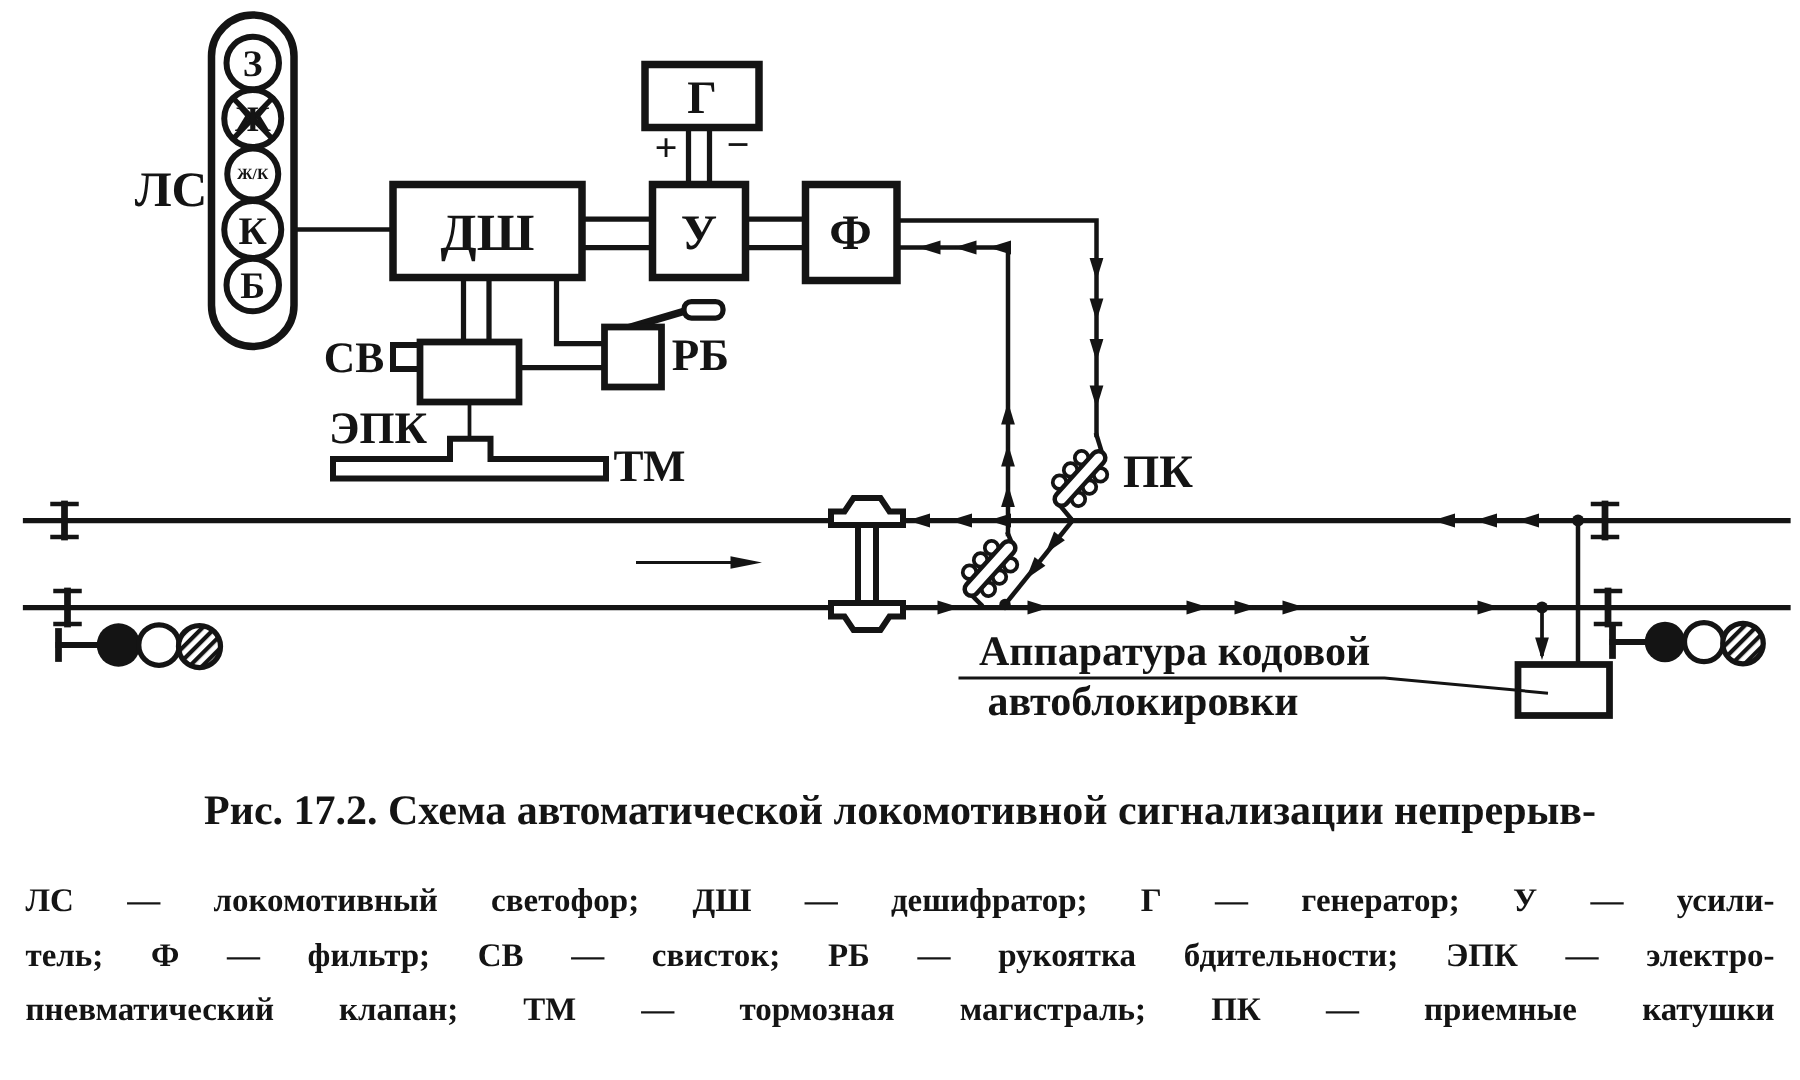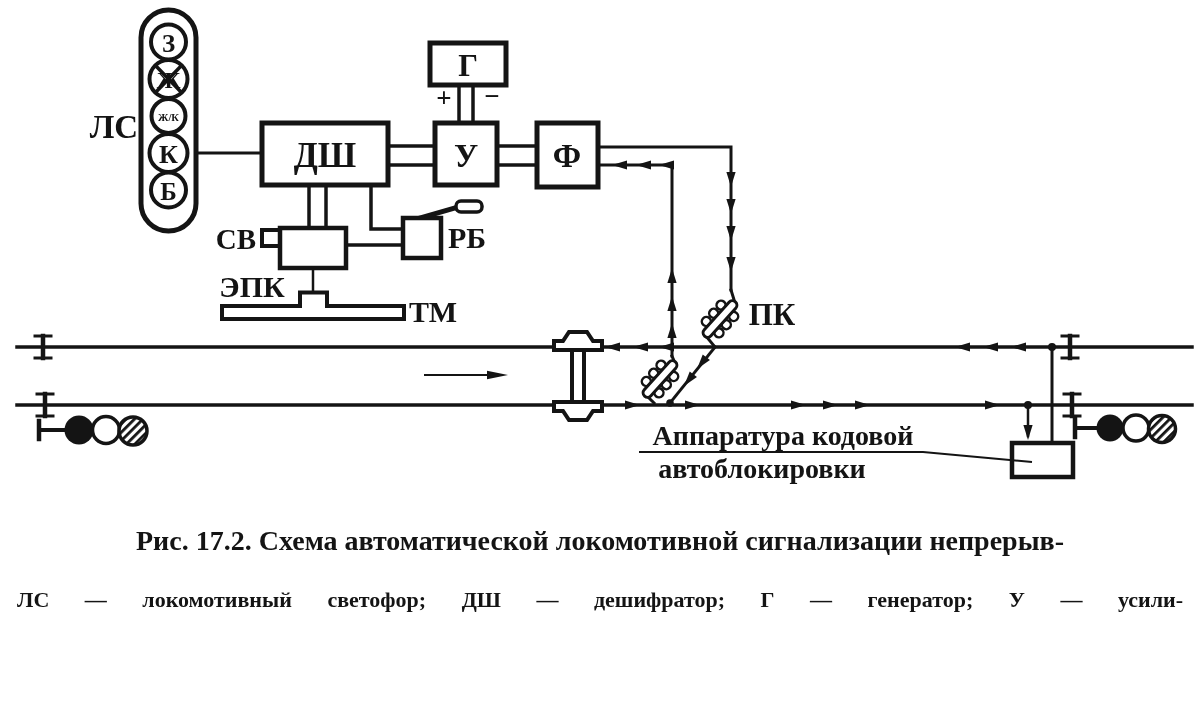--- a/index.html
+++ b/index.html
@@ -223,15 +223,17 @@
     <circle cx="1162" cy="429" r="13.5" fill="url(#hatch)" stroke="#141414" stroke-width="3.5"></circle>
   </g>
 </svg>
 
 <div id="caption">
   <div>Рис. 17.2. Схема автоматической локомотивной сигнализации непрерыв-</div>
 </div>
 
 <div id="legend">
   <div class="jline">ЛС — локомотивный светофор; ДШ — дешифратор; Г — генератор; У — усили-</div>
+  <div class="jline">тель; Ф — фильтр; СВ — свисток; РБ — рукоятка бдительности; ЭПК — электро-</div>
+  <div class="jline">пневматический клапан; ТМ — тормозная магистраль; ПК — приемные катушки</div>
 </div>
 
 </div>
 
 </body></html>

